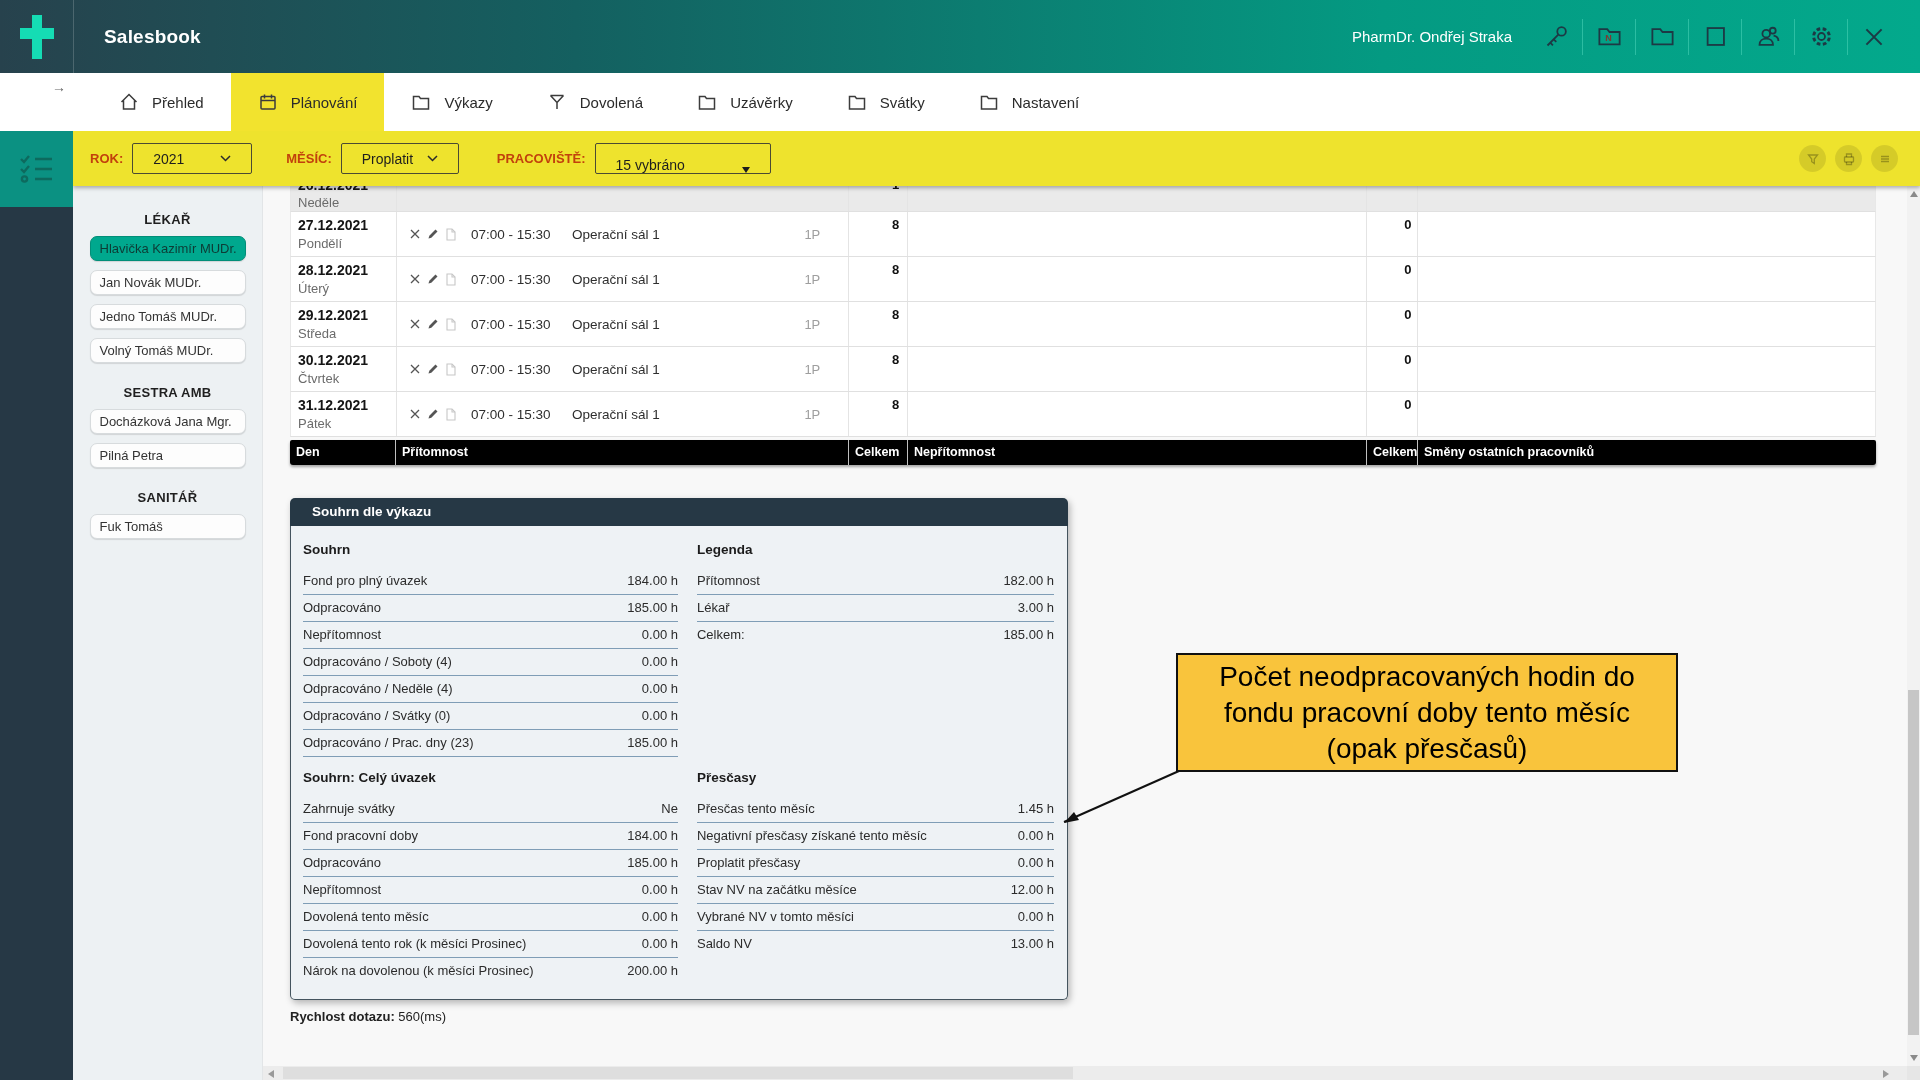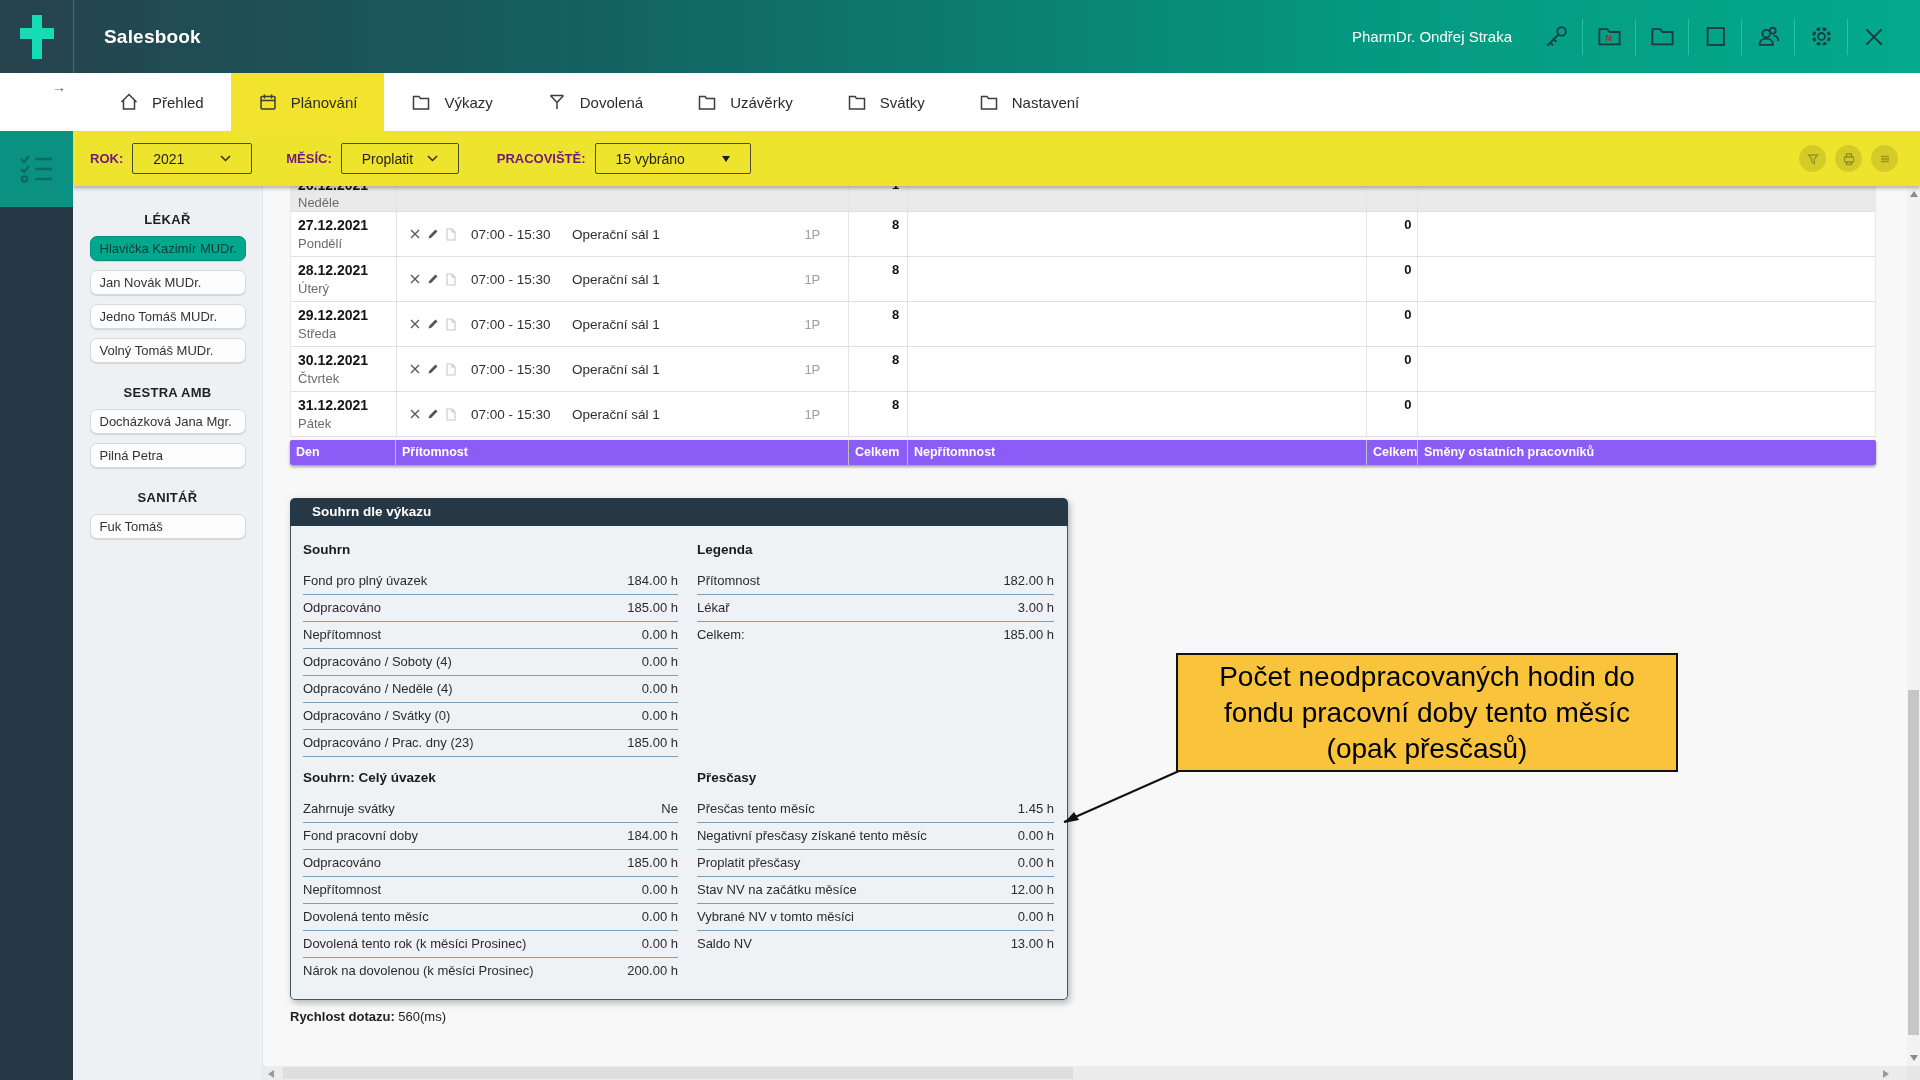--- a/index.html
+++ b/index.html
@@ -26,21 +26,21 @@
   .navbar { position:absolute; left:0; top:73px; width:1920px; height:58px; background:#fff;
     display:flex; align-items:stretch; padding-left:92px; z-index:15; }
   .nav-back { position:absolute; left:52px; top:6px; color:#666; font-size:14px; }
   .tab { display:flex; align-items:center; padding:0 27px; cursor:pointer; }
   .tab .tlabel { font-size:15px; color:#2b2b2b; margin-left:13px; }
   .tab.active { background:#f2e32e; }
 
   
   .filterbar { position:absolute; left:73px; top:131px; width:1847px; height:55px; background:#eee32d;
     display:flex; align-items:center; padding-left:17px; box-shadow:0 2px 4px rgba(0,0,0,.30); z-index:10; }
-  .flabel { font-size:13px; font-weight:bold; color:#701a75; }
+  .flabel { font-size:13px; font-weight:bold; color:#c2410c; }
   .fselect { height:31px; border:1px solid #4a4a33; border-radius:2px; background:transparent;
     display:flex; align-items:center; padding:0 20px; font-size:14px; color:#1e1e1e; cursor:pointer; }
   .fselect .sv-grow { flex:1; }
   .tri { width:0; height:0; border-left:4.5px solid transparent; border-right:4.5px solid transparent; border-top:6px solid #1c1c1c; }
   .fcircles { margin-left:auto; margin-right:22px; display:flex; gap:9px; }
   .fcirc { width:27px; height:27px; border-radius:50%; background:rgba(0,0,0,.10);
     display:flex; align-items:center; justify-content:center; cursor:pointer; }
 
   
   .rail { position:absolute; left:0; top:131px; width:73px; height:949px; background:#263845; z-index:11; }
@@ -75,21 +75,21 @@
   .clip .date { margin-top:-9px; }
   .clip .day  { margin-top:2px; }
   .ricons { display:flex; gap:6px; margin-left:12px; width:50px; }
   .ric { cursor:pointer; display:flex; align-items:center; }
   .time  { font-size:13.5px; color:#2e2e2e; margin-left:12px; width:92px; }
   .place { font-size:13.5px; color:#2e2e2e; margin-left:9px; }
   .tag { position:absolute; right:28px; font-size:13px; color:#9e9e9e; }
   .cval { font-size:13px; font-weight:bold; color:#111; margin-top:5px; }
   .clip .cval { margin-top:-9px; }
 
-  .tfoot { display:flex; height:25px; margin-top:3px; background:#8b5cf6; color:#fff;
+  .tfoot { display:flex; height:25px; margin-top:3px; background:#000000; color:#fff;
     font-size:12.5px; font-weight:bold; line-height:25px; border-radius:2px 2px 3px 3px;
     box-shadow:0 2px 3px rgba(0,0,0,.35); }
   .fc { padding-left:6px; white-space:nowrap; overflow:hidden; }
   .fc + .fc { border-left:1px solid #bfbfbf; }
   .fc.f-den{width:105px;} .fc.f-prit{width:453px;} .fc.f-c1{width:59px;}
   .fc.f-nep{width:459px;} .fc.f-c2{width:51px;} .fc.f-smeny{width:459px;}
 
   
   .panel { position:absolute; left:27px; top:312px; width:778px; border-radius:5px;
     box-shadow:2px 3px 7px rgba(0,0,0,.28); }
@@ -250,21 +250,21 @@
         </svg>
     </div>
     <span class="flabel" style="margin-left:34px;">MĚSÍC:</span>
     <div class="fselect" style="width:118px;margin-left:9px;">
       <span class="sv-grow">Proplatit</span>
       <svg width="11" height="7" viewBox="0 0 11 7" fill="none">
           <path d="M1 1l4.5 4.5L10 1" stroke="#2b2b2b" stroke-width="1.5"></path>
         </svg>
     </div>
     <span class="flabel" style="margin-left:38px;">PRACOVIŠTĚ:</span>
-    <div class="fselect" style="width:156px;margin-left:9px;">
+    <div class="fselect" style="width:176px;margin-left:9px;align-items:flex-end;">
       <span class="sv-grow">15 vybráno</span>
       <span class="tri"></span>
     </div>
     <div class="fcircles">
       <span class="fcirc">
         <svg width="16" height="16" viewBox="0 0 16 16" fill="none" stroke="rgba(0,0,0,.28)" stroke-width="1.3">
             <path d="M3.5 4h9l-3.2 4v4.5l-2.6-1.8V8z"></path>
           </svg>
       </span>
       <span class="fcirc">

